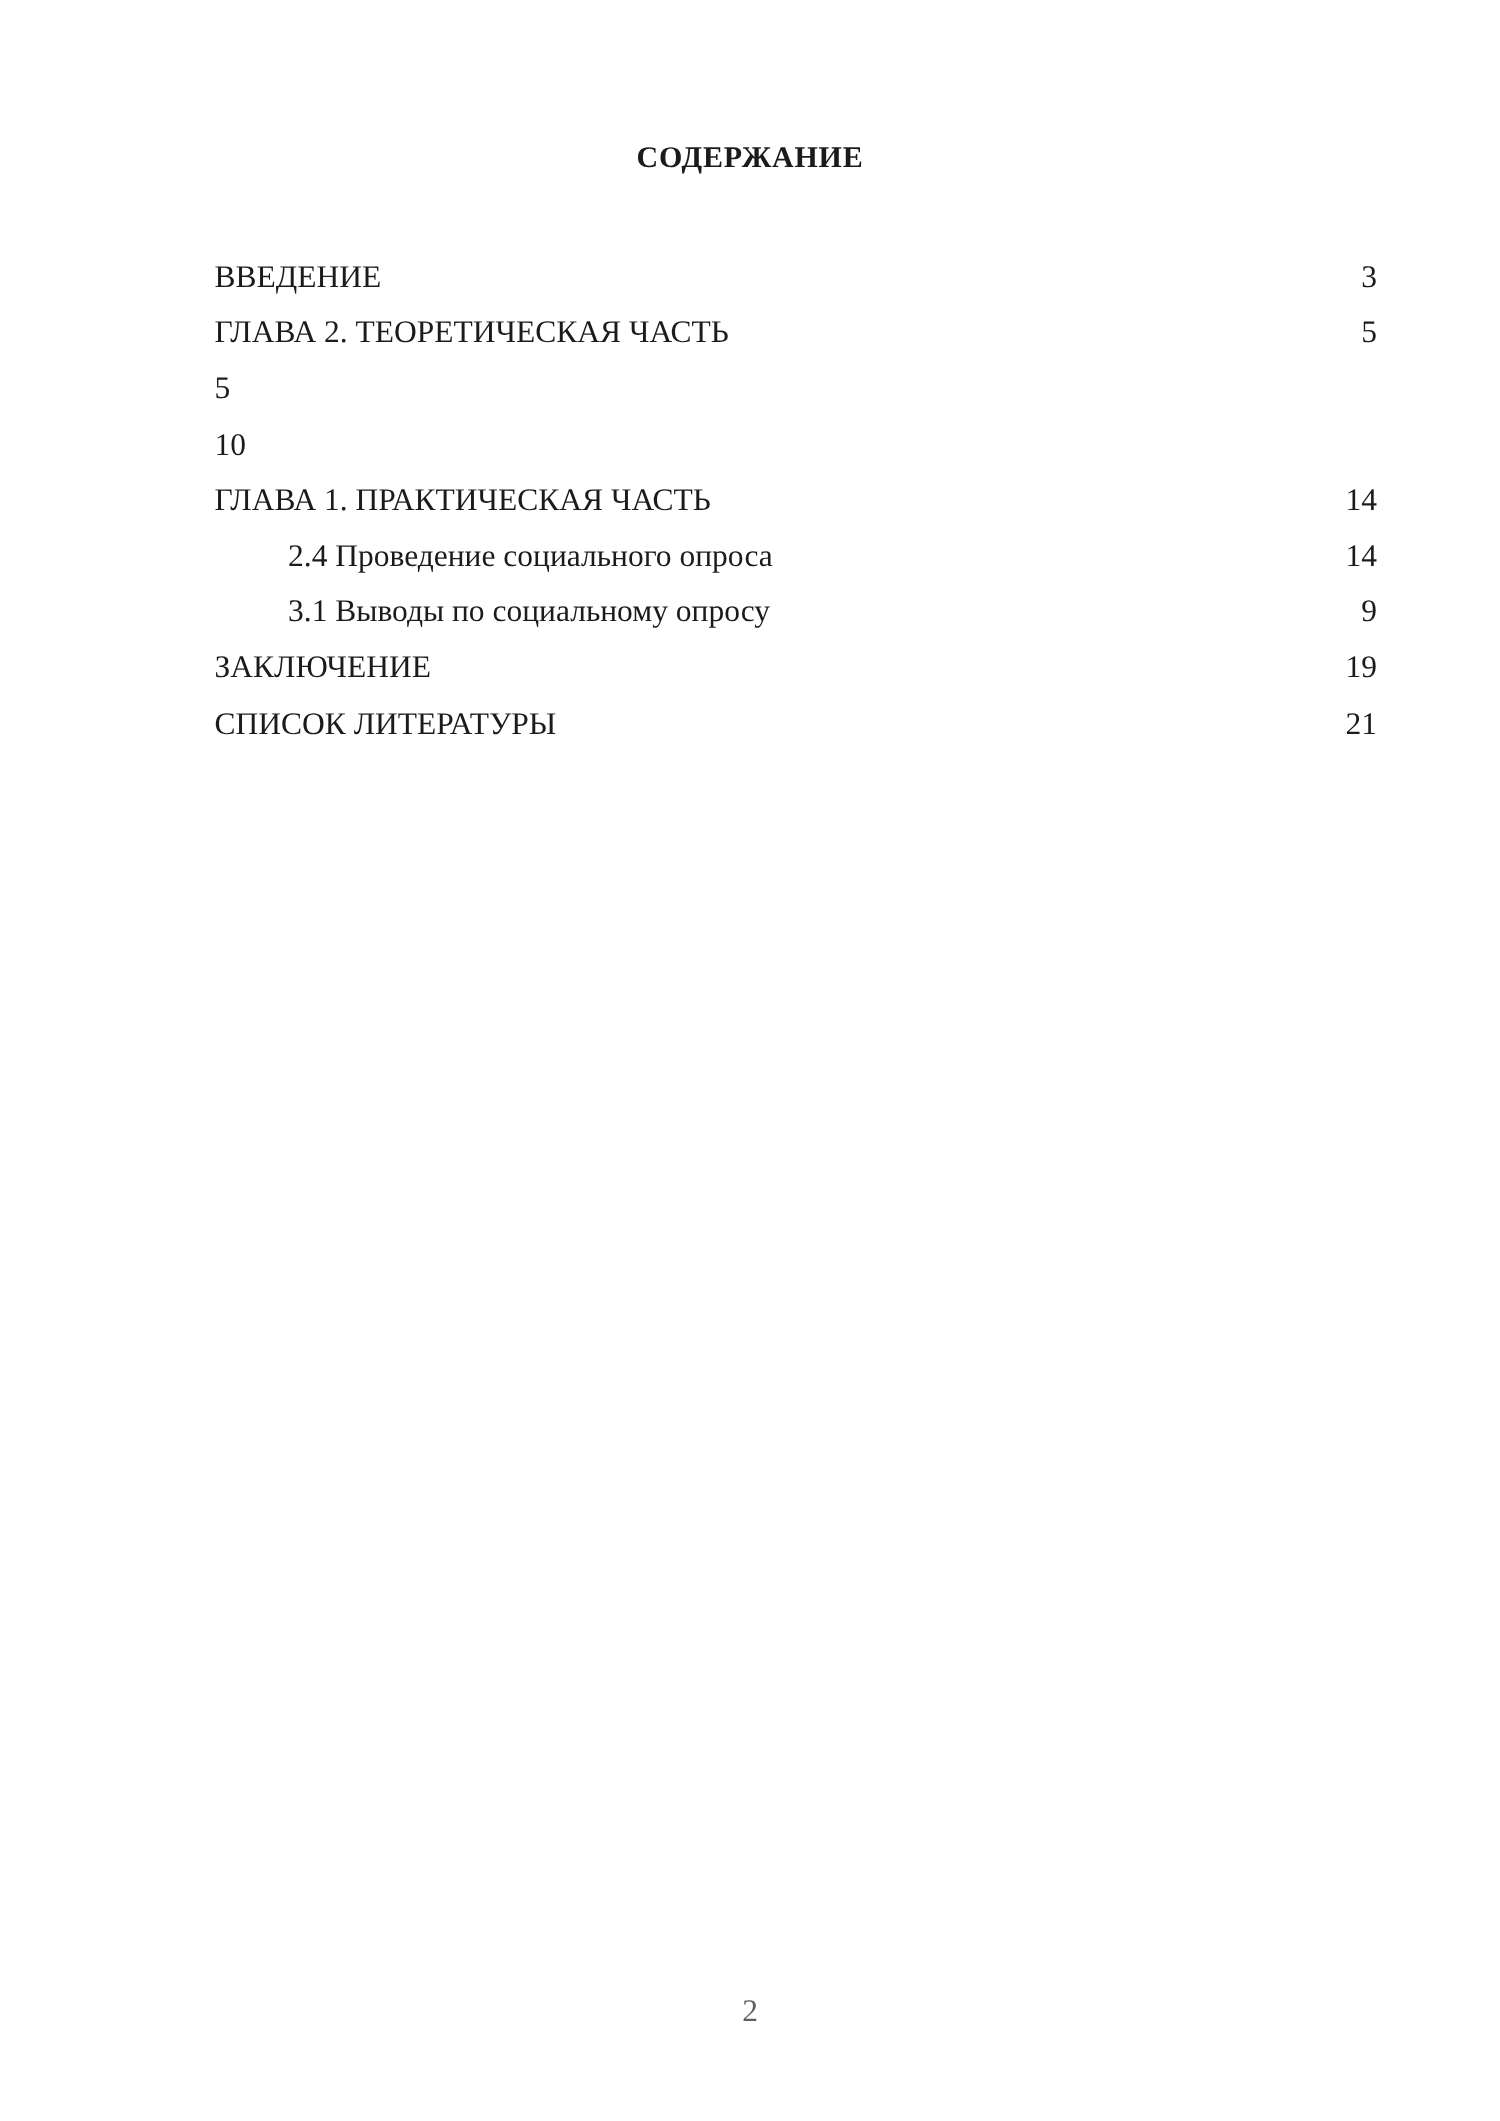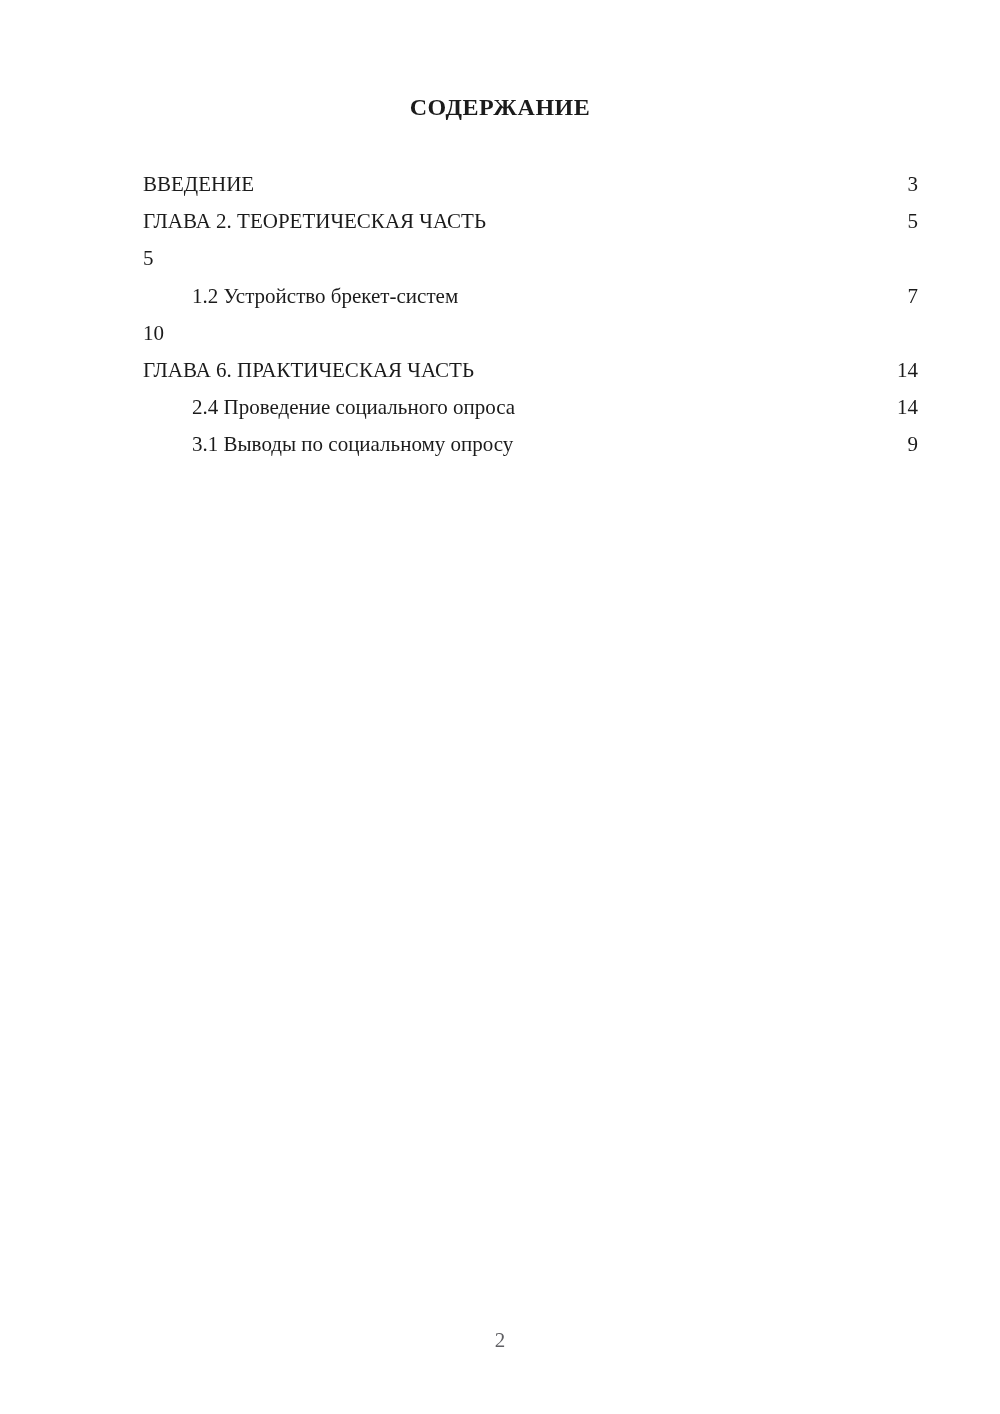--- a/index.html
+++ b/index.html
@@ -16,21 +16,21 @@
     overflow: hidden;
   }
   .doc-page {
     position: absolute;
     inset: 0;
     background: var(--page-bg, #ffffff);
   }
   .doc-title {
     margin-top: 94px;
     text-align: center;
-    font-size: 24px;
+    font-size: 20px;
     font-weight: bold;
     letter-spacing: 0.5px;
     color: var(--text-color, #1b1b1b);
   }
   .toc {
     position: absolute;
     left: 143px;
     top: 166px;
     width: 775px; 
   }
@@ -79,43 +79,47 @@
 
       <div class="toc-row">
         <span class="toc-label">ГЛАВА 2. ТЕОРЕТИЧЕСКАЯ ЧАСТЬ</span>
         <span class="toc-page">5</span>
       </div>
 
       <div class="toc-row indent">
         <span class="toc-page">5</span>
       </div>
 
-      <div class="toc-row indent">
-        <span class="toc-label">1.2 Устройство брекет-систем</span>
-        <span class="toc-page">7</span>
-      </div>
 
 
       <div class="toc-row indent">
         <span class="toc-page">10</span>
       </div>
 
       <div class="toc-row">
-        <span class="toc-label">ГЛАВА 6. ПРАКТИЧЕСКАЯ ЧАСТЬ</span>
+        <span class="toc-label">ГЛАВА 1. ПРАКТИЧЕСКАЯ ЧАСТЬ</span>
         <span class="toc-page">14</span>
       </div>
 
       <div class="toc-row indent">
         <span class="toc-label">2.4 Проведение социального опроса</span>
         <span class="toc-page">14</span>
       </div>
 
       <div class="toc-row indent">
         <span class="toc-label">3.1 Выводы по социальному опросу</span>
         <span class="toc-page">9</span>
       </div>
 
+      <div class="toc-row">
+        <span class="toc-label">ЗАКЛЮЧЕНИЕ</span>
+        <span class="toc-page">19</span>
+      </div>
 
+      <div class="toc-row">
+        <span class="toc-label">СПИСОК ЛИТЕРАТУРЫ</span>
+        <span class="toc-page">21</span>
+      </div>
     </div>
 
   <div class="page-footer">2</div>
 
 </div>
 
 </body></html>

